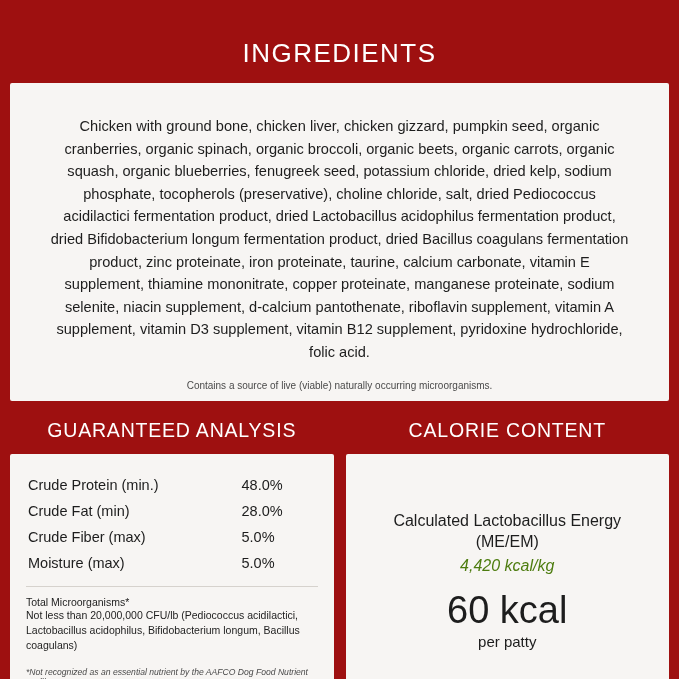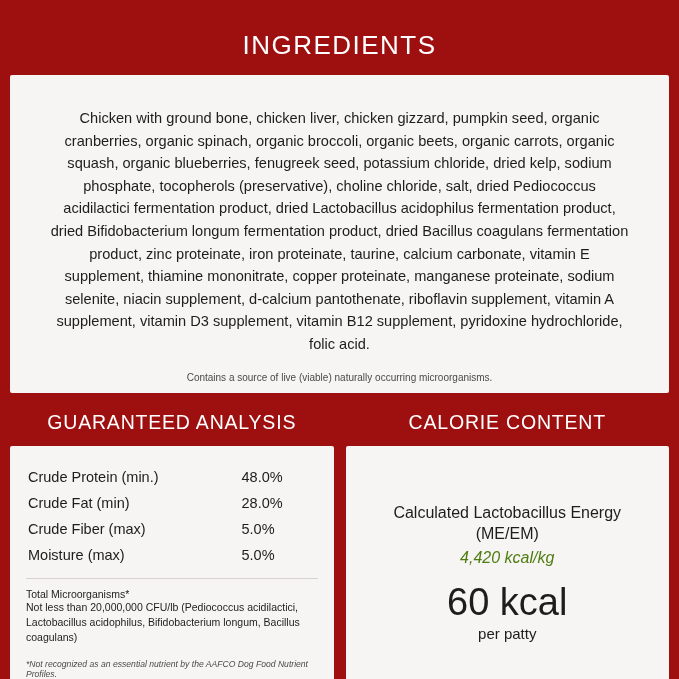--- a/index.html
+++ b/index.html
@@ -11,21 +11,21 @@
     height: 679px;
     background: #9e1010;
     font-family: "Liberation Sans", sans-serif;
     color: #ffffff;
     overflow: hidden;
   }
   .page {
     width: 679px;
     height: 679px;
     box-sizing: border-box;
-    padding: 4px 10px;
+    padding: 12px 10px;
     display: flex;
     flex-direction: column;
   }
   .ingredients-title {
     text-align: center;
     font-size: 26px;
     letter-spacing: 1.5px;
     font-weight: 400;
     color: #ffffff;
     margin-top: 26px;

